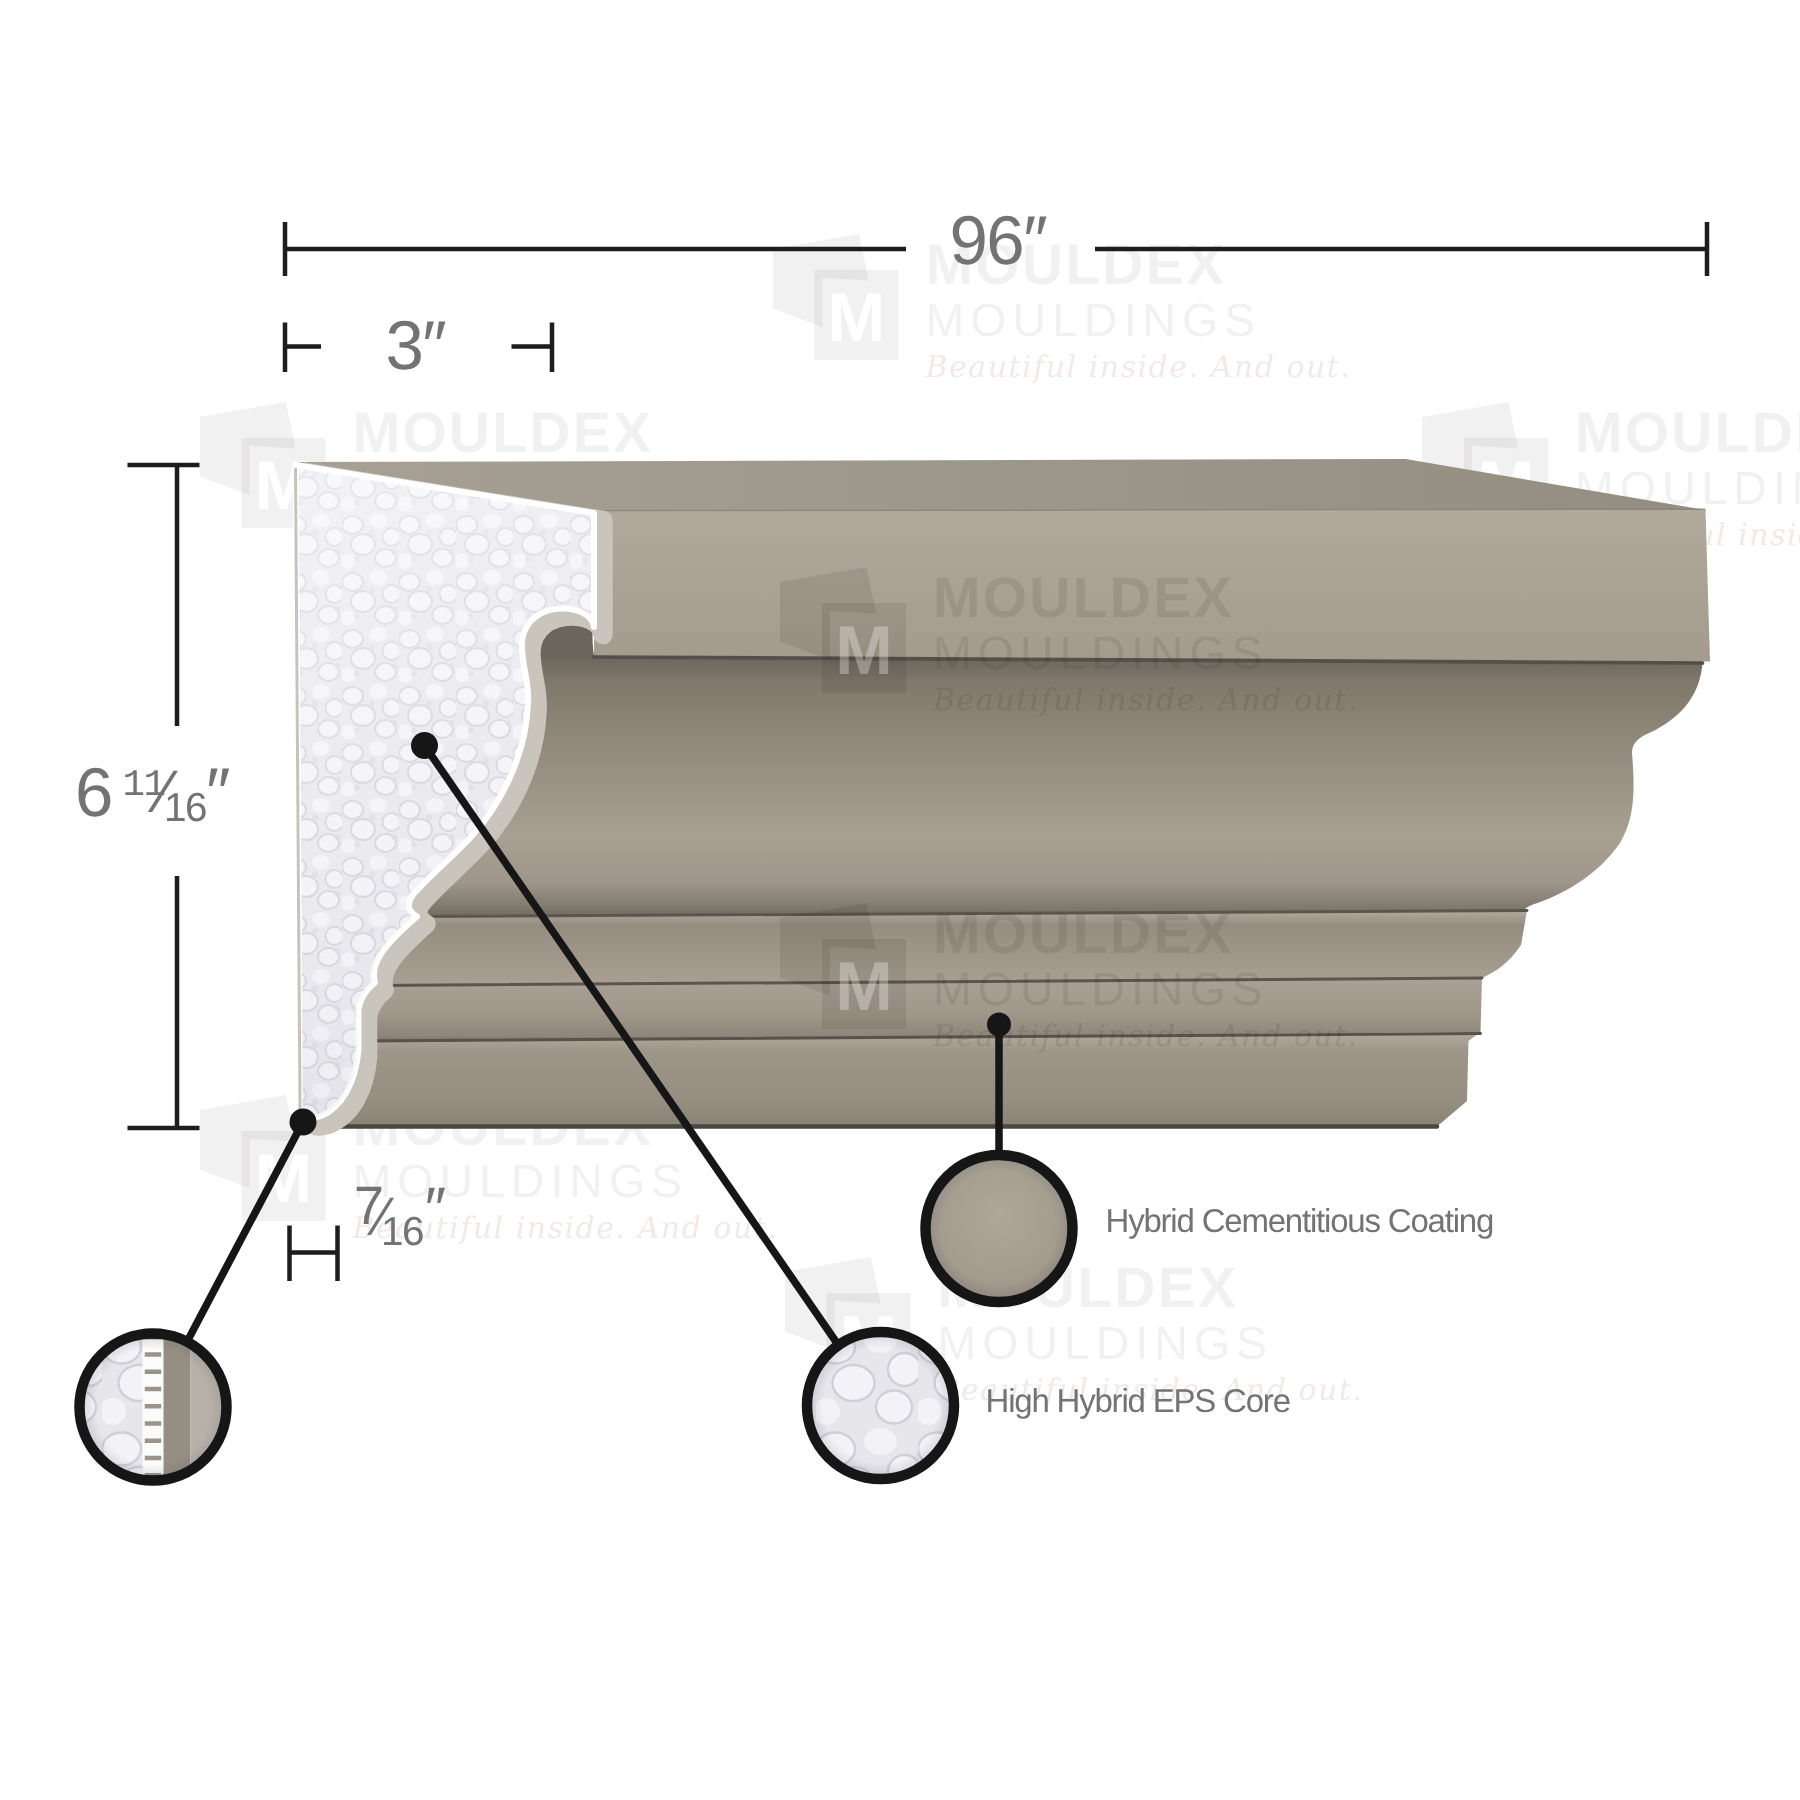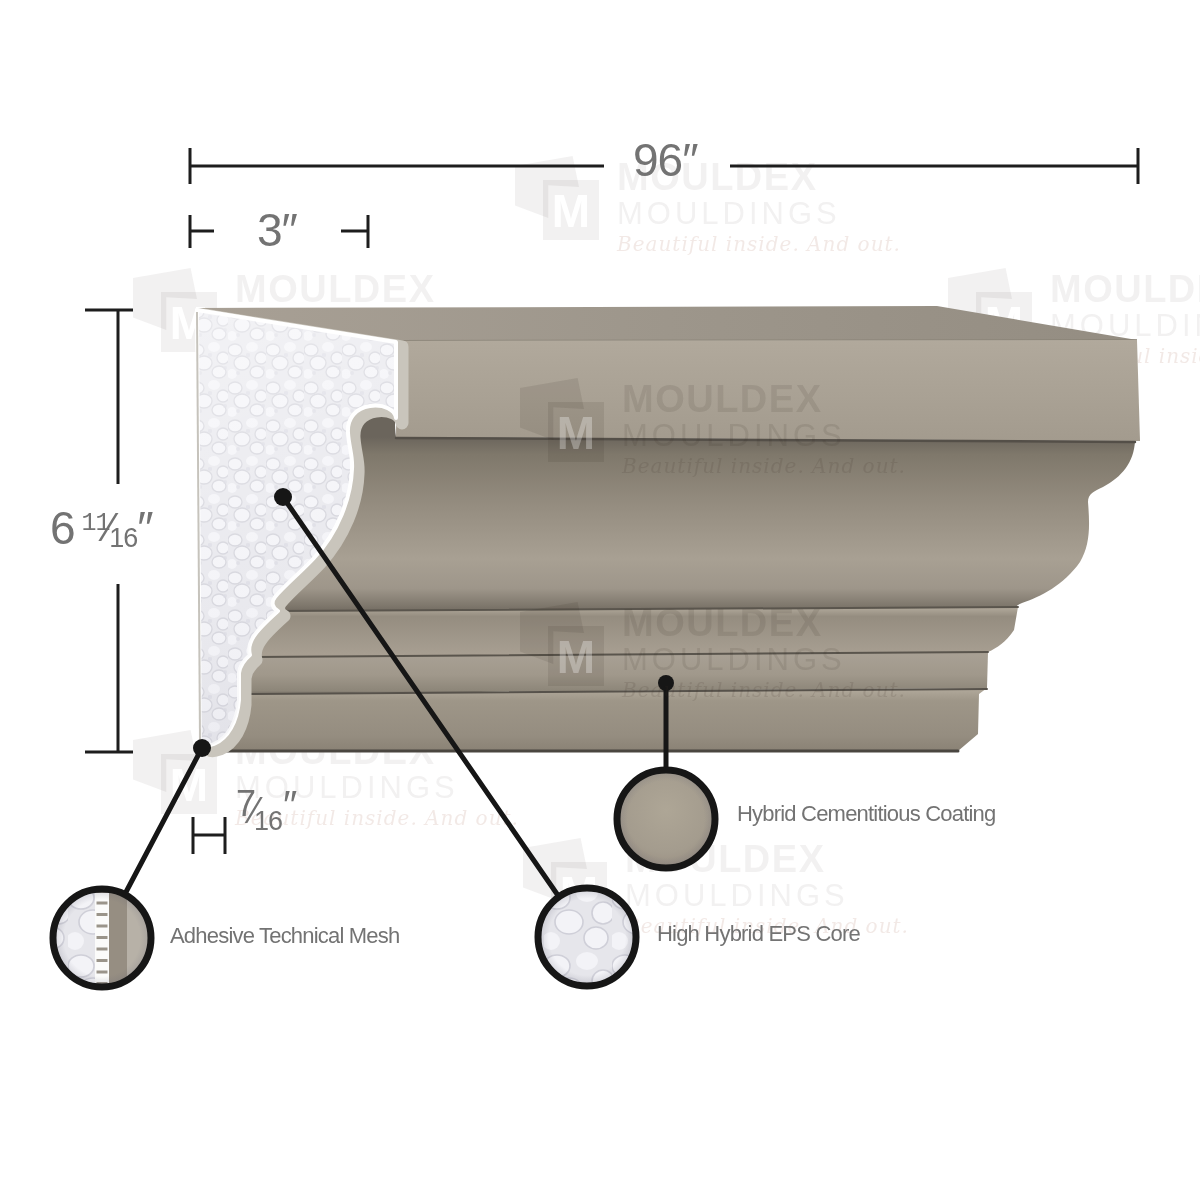--- a/index.html
+++ b/index.html
@@ -342,17 +342,16 @@
         <span class="wm-l2">MOULDINGS</span>
         <span class="wm-tag">Beautiful inside. And out.</span>
       </span>
   </div>
 
   <div class="lbl dim" style="left:633px;top:137px">96″</div>
   <div class="lbl dim" style="left:257px;top:207px">3″</div>
   <div class="lbl dim" style="left:50px;top:505px"><span class="whole">6</span><span class="fnum">11</span><span class="fslash">⁄</span><span class="fden">16</span><span class="funit">″</span></div>
   <div class="lbl dim" style="left:236px;top:786px"><span class="fnum7">7</span><span class="fslash7">⁄</span><span class="fden7">16</span><span class="funit7">″</span></div>
 
-  <div class="lbl callout" style="left:170px;top:924px">Adhesive Technical Mesh</div>
   <div class="lbl callout" style="left:657px;top:922px">High Hybrid EPS Core</div>
   <div class="lbl callout" style="left:737px;top:802px">Hybrid Cementitious Coating</div>
 
 </div>
 
 </body></html>

